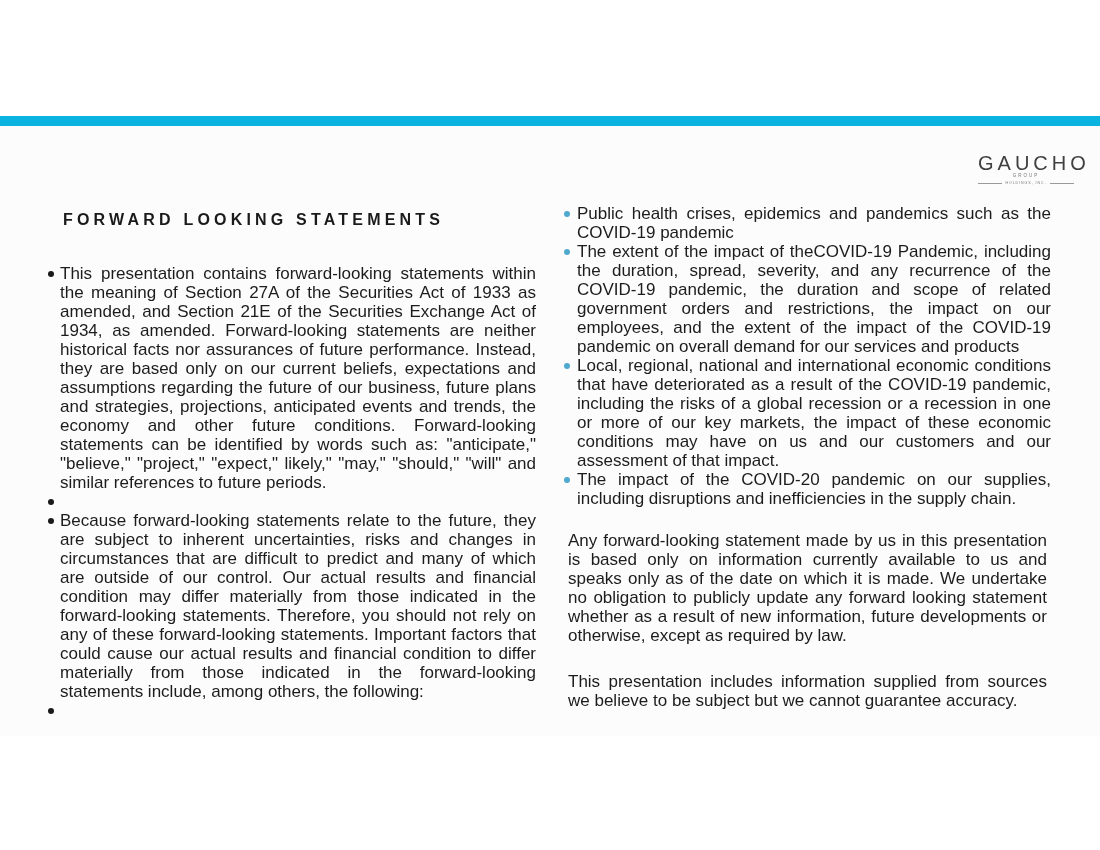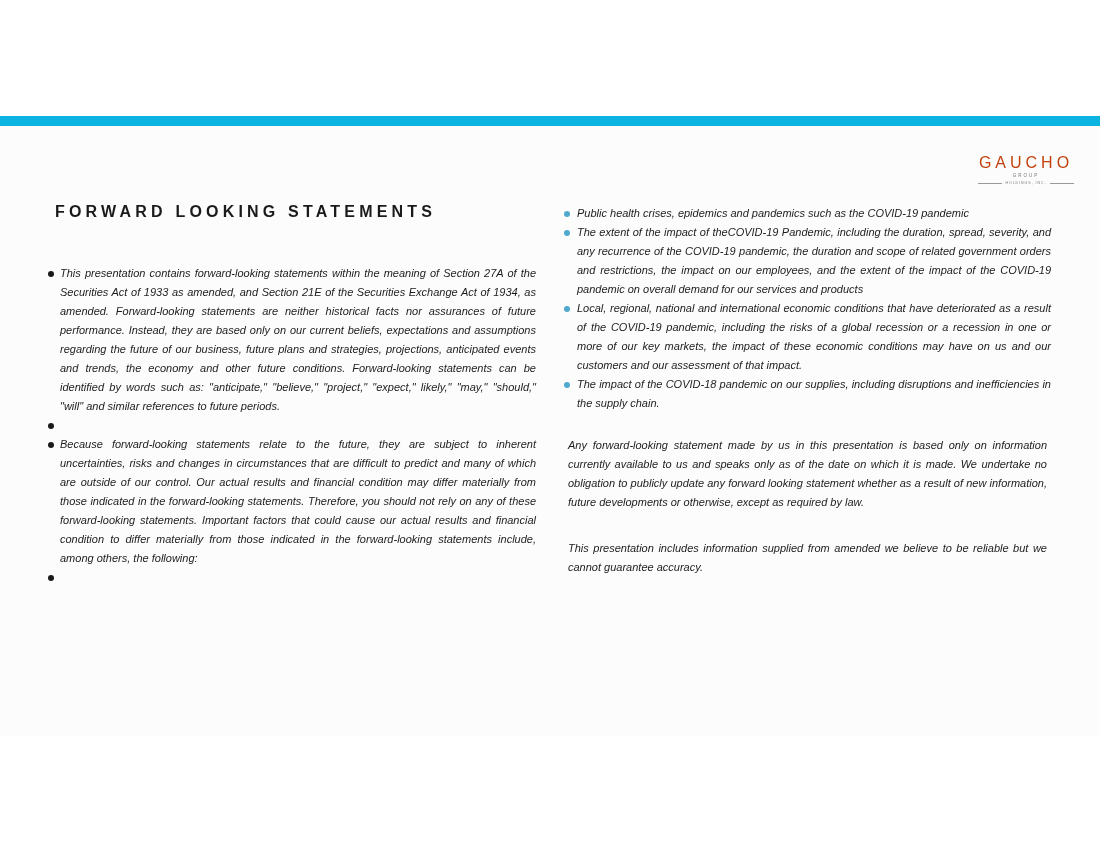--- a/index.html
+++ b/index.html
@@ -3,26 +3,26 @@
 <meta charset="utf-8">
 <style>
   html, body { margin: 0; padding: 0; }
   body {
     width: 1100px; height: 850px; background: #ffffff; position: relative; overflow: hidden;
     font-family: "Liberation Sans", "DejaVu Sans", sans-serif; color: #1c1c1c;
   }
   .accent-bar { position: absolute; left: 0; top: 116px; width: 1100px; height: 10px; background: #0bb4e0; }
   .slide { position: absolute; left: 0; top: 126px; width: 1100px; height: 610px; background: #fcfcfc; }
   .logo { position: absolute; left: 978px; top: 155px; width: 96px; text-align: center; }
-  .logo-main { font-size: 16px; letter-spacing: 4px; color: #c2410c; font-weight: normal; line-height: 16px; }
+  .logo-main { font-size: 20px; letter-spacing: 4px; color: #404040; font-weight: normal; line-height: 16px; }
   .logo-sub { font-size: 4.5px; letter-spacing: 2px; color: #777; line-height: 8px; margin-top: 1px; }
   .logo-tag { display: flex; align-items: center; justify-content: center; gap: 3px; font-size: 3.5px; color: #777; letter-spacing: 1px; line-height: 6px; }
   .logo-tag .rule { flex: 1; height: 1px; background: #999; }
-  .title { position: absolute; left: 55px; top: 203px; font-size: 16px; font-weight: bold; letter-spacing: 4.2px; color: #1a1a1a; margin: 0; }
-  .col { position: absolute; font-size: 11px; line-height: 19px; text-align: justify; font-style: italic; }
+  .title { position: absolute; left: 55px; top: 203px; font-size: 16px; font-weight: bold; letter-spacing: 4.2px; color: #1a1a1a; margin: 8px; }
+  .col { position: absolute; font-size: 17px; line-height: 19px; text-align: justify; }
   .col-left { left: 47px; top: 264px; width: 489px; }
   .col-right { left: 564px; top: 204px; width: 487px; }
   .bullet { position: relative; padding-left: 13px; }
   .bullet .dot { position: absolute; left: 1px; top: 7px; width: 6px; height: 6px; border-radius: 50%; background: #1a1a1a; }
   .bullet.blue .dot { background: #4fa9cf; left: 0px; }
   .empty-bullet { height: 19px; position: relative; }
   .empty-bullet .dot { position: absolute; left: 1px; top: 7px; width: 6px; height: 6px; border-radius: 50%; background: #1a1a1a; }
   .para { margin: 4px; }
   .spacer { height: 19px; }
 </style>
@@ -69,19 +69,19 @@
   <div class="bullet blue">
     <span class="dot" style="background: rgb(79, 169, 207);"></span>
     <span>The extent of the impact of theCOVID-19 Pandemic, including the duration, spread, severity, and any recurrence of the  COVID-19 pandemic, the duration and scope of related government orders and restrictions, the impact on our employees, and the extent of the impact of the COVID-19 pandemic on overall demand for our services and products</span>
   </div>
   <div class="bullet blue">
     <span class="dot" style="background: rgb(79, 169, 207);"></span>
     <span>Local, regional, national and international economic conditions that have deteriorated as a result of the COVID-19 pandemic, including the risks of a global recession or a recession in one or more of our key markets, the impact of these economic conditions may have on us and our customers and our assessment of that impact.</span>
   </div>
   <div class="bullet blue">
     <span class="dot" style="background: rgb(79, 169, 207);"></span>
-    <span>The impact of the COVID-18 pandemic on our supplies, including disruptions and inefficiencies in the supply chain.</span>
+    <span>The impact of the COVID-20 pandemic on our supplies, including disruptions and inefficiencies in the supply chain.</span>
   </div>
   <div class="spacer"></div>
   <p class="para">Any forward-looking statement made by us in this presentation is based only on information currently available to us and speaks only as of the date on which it is made.  We undertake no obligation to publicly update any forward looking statement whether as a result of new information, future developments or otherwise, except as required by law.</p>
   <div class="spacer"></div>
-  <p class="para">This presentation includes information supplied from amended we believe to be reliable but we cannot guarantee accuracy.</p>
+  <p class="para">This presentation includes information supplied from sources we believe to be subject but we cannot guarantee accuracy.</p>
 </div>
 
 </body></html>

